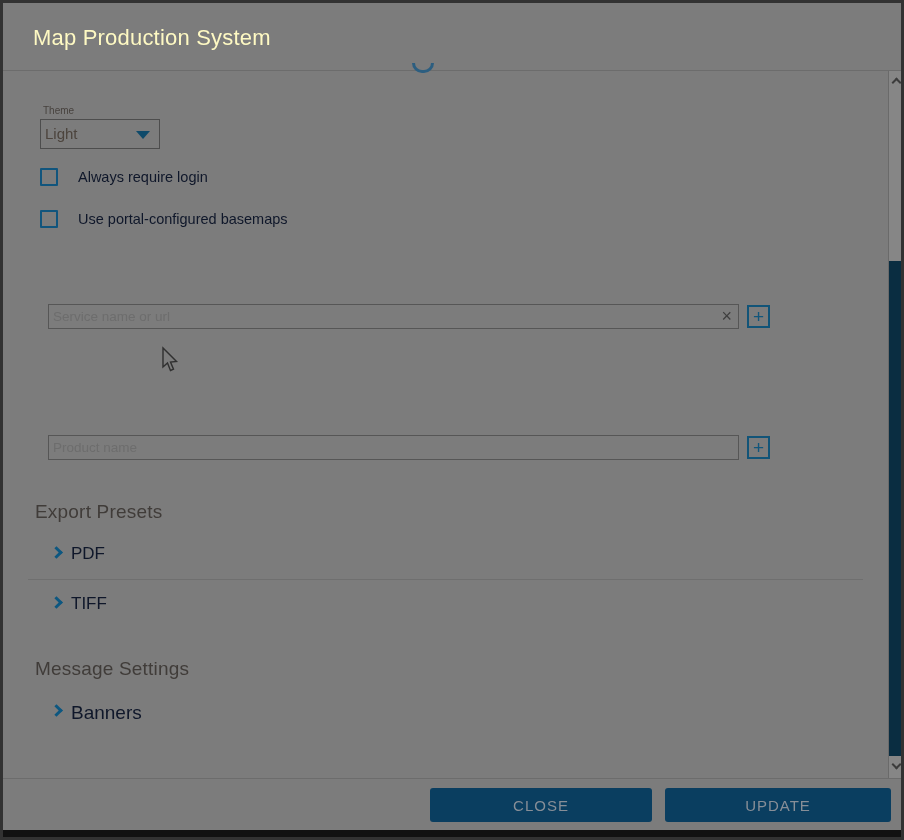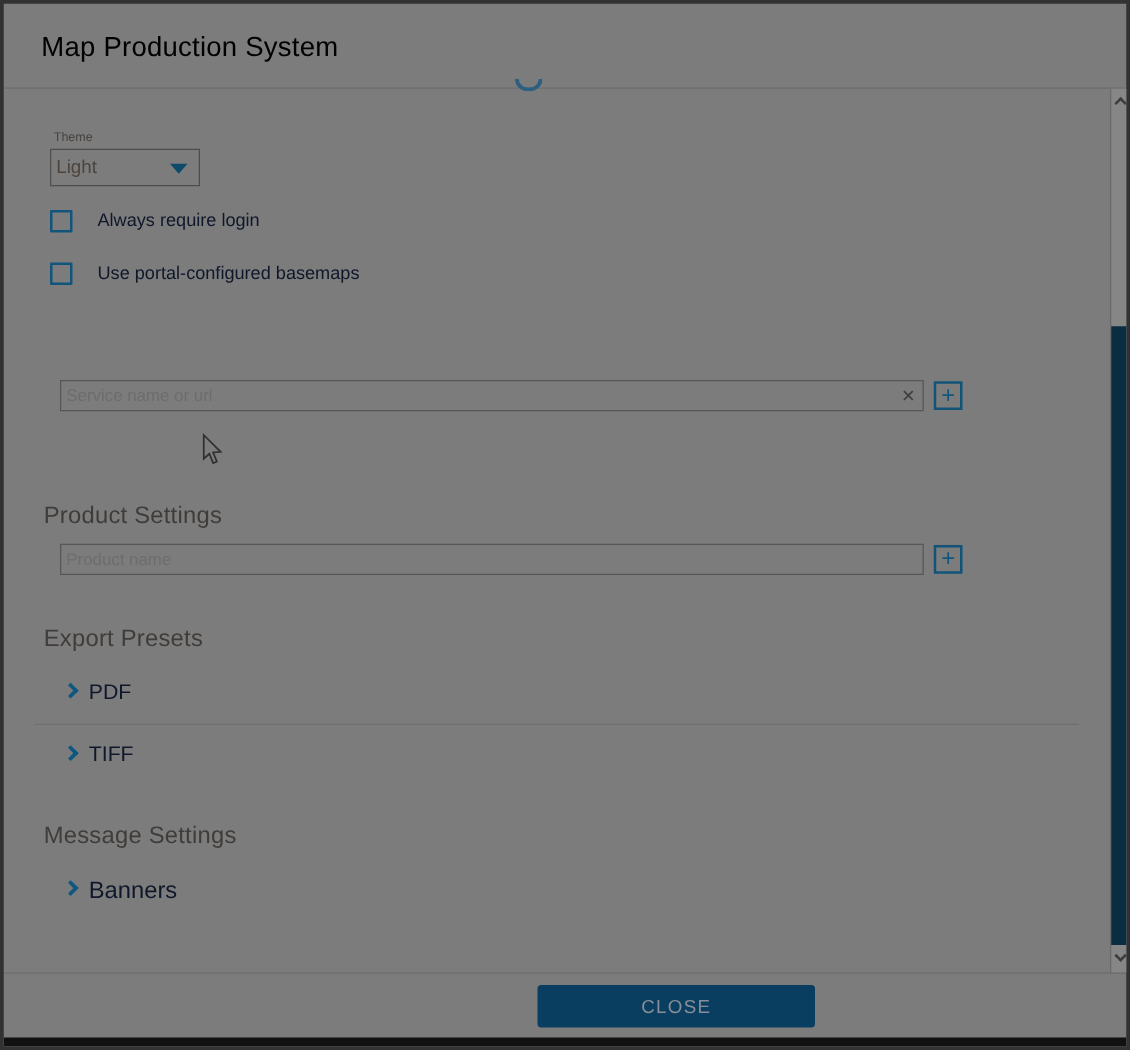--- a/index.html
+++ b/index.html
@@ -11,21 +11,21 @@
     width: 904px; height: 840px;
     background: #7c7c7c;
     border: 3px solid #323232;
     overflow: hidden;
   }
 
   
   .titlebar { position:absolute; left:0; top:0; width:100%; height:67px; }
   .title {
     position:absolute; left:30px; top:22px;
-    font-size:22px; color:#000000; letter-spacing:0.2px; font-weight:400;
+    font-size:22px; color:#fef9c3; letter-spacing:0.2px; font-weight:400;
   }
   .header-divider { position:absolute; left:0; top:67px; width:100%; height:1px; background:#6c6c6c; }
 
   
   .scrolled-arc {
     position:absolute; left:409px; top:60px; width:22px; height:10px;
     border:3px solid #2c5e80; border-top:none; border-radius:0 0 11px 11px;
   }
 
   
@@ -135,21 +135,20 @@
     <span class="checkbox-box"></span>
     <span class="checkbox-label row-label">Use portal-configured basemaps</span>
   </div>
 
   <div class="text-input-wrap" style="top:301px;">
     <input class="text-input" type="text" placeholder="Service name or url" style="">
     <span class="clear-icon">×</span>
   </div>
   <button class="add-button" style="top:302px;"><span>+</span></button>
 
-  <div class="section-heading" style="left:32px; top:399px;">Product Settings</div>
   <div class="text-input-wrap" style="top:432px;">
     <input class="text-input" type="text" placeholder="Product name" style="">
   </div>
   <button class="add-button" style="top:433px;"><span>+</span></button>
 
   <div class="section-heading" style="left:32px; top:498px;">Export Presets</div>
   <div class="expand-row" style="top:541px;">
     <span class="chevron-right-icon"></span>
     <span class="row-label">PDF</span>
   </div>
@@ -170,19 +169,20 @@
         <span></span>
       </div>
     <div class="scroll-thumb"></div>
     <div class="scroll-arrow arrow-down">
         <span></span>
       </div>
   </div>
 
   <div class="footer-divider"></div>
   <button class="footer-button close-button">CLOSE</button>
+  <button class="footer-button update-button">UPDATE</button>
   <div class="bottom-bar"></div>
 
   <svg class="mouse-cursor" width="20" height="28" viewBox="0 0 20 28">
     <path d="M3 2 L3 21 L7.5 17 L10.5 24.5 L13.5 23.2 L10.5 16 L16.5 15.5 Z" fill="none" stroke="#303030" stroke-width="1.4" stroke-linejoin="miter"></path>
   </svg>
 
 </div>
 
 </body></html>

